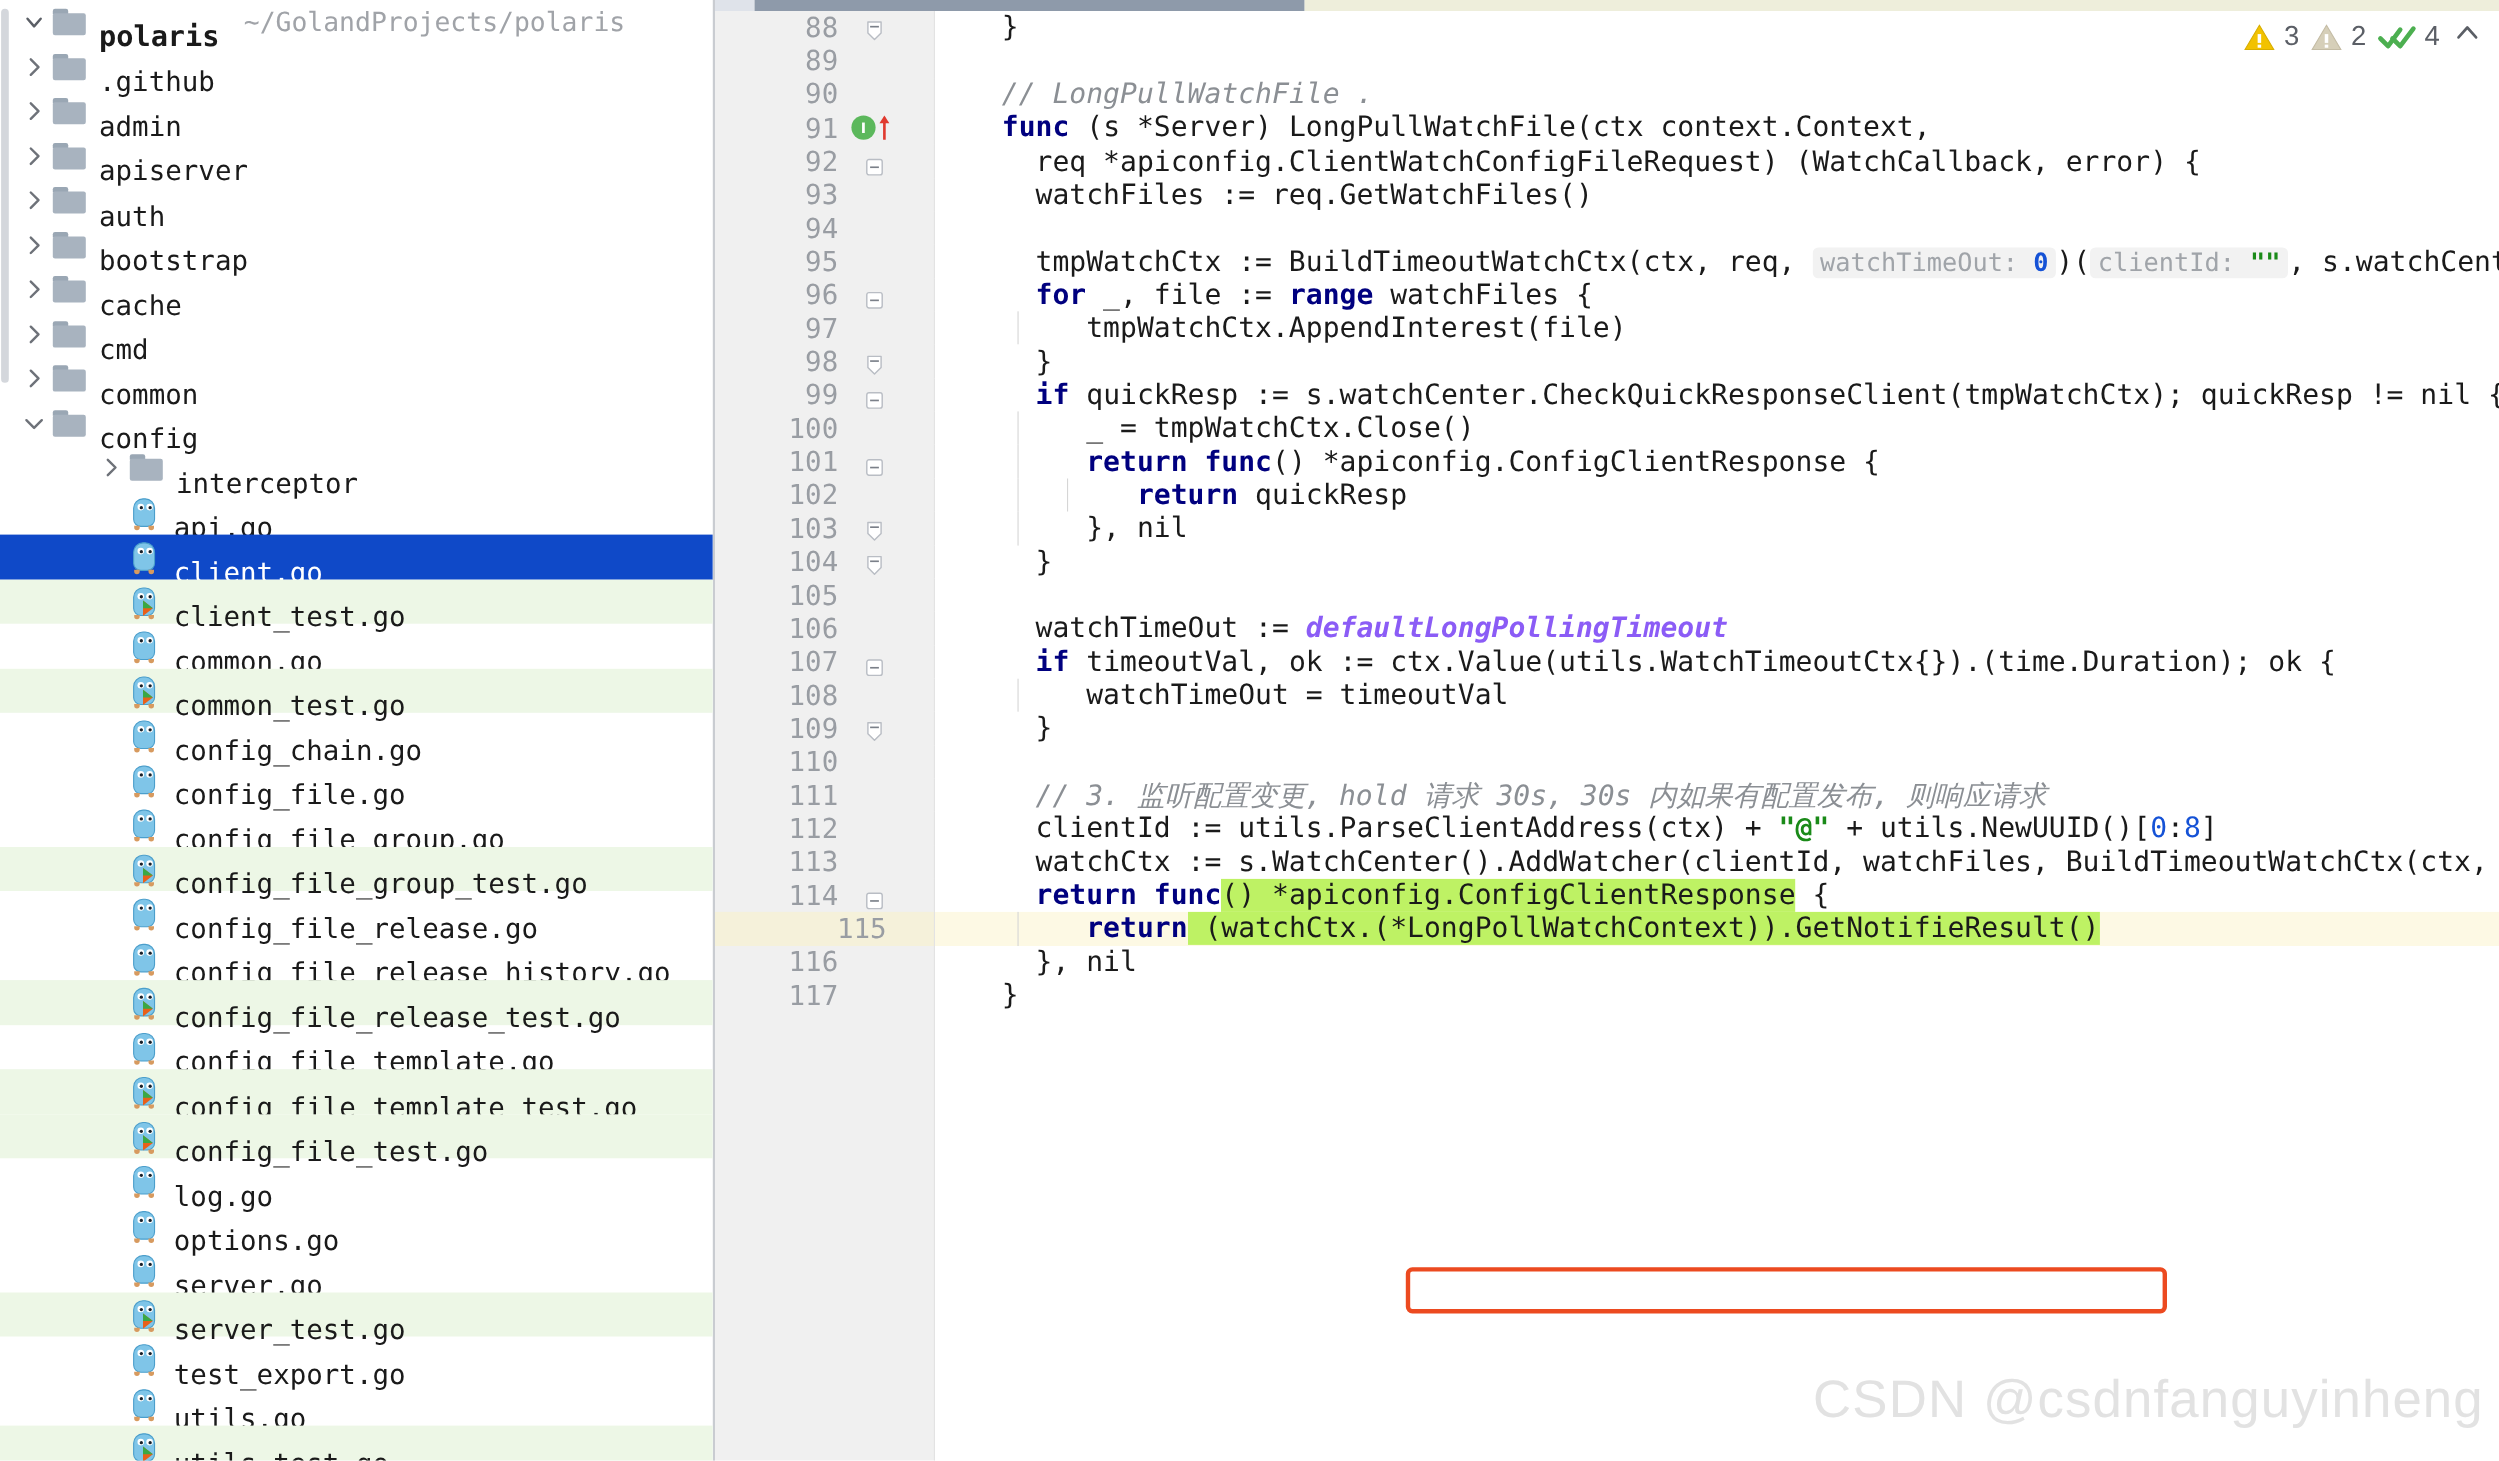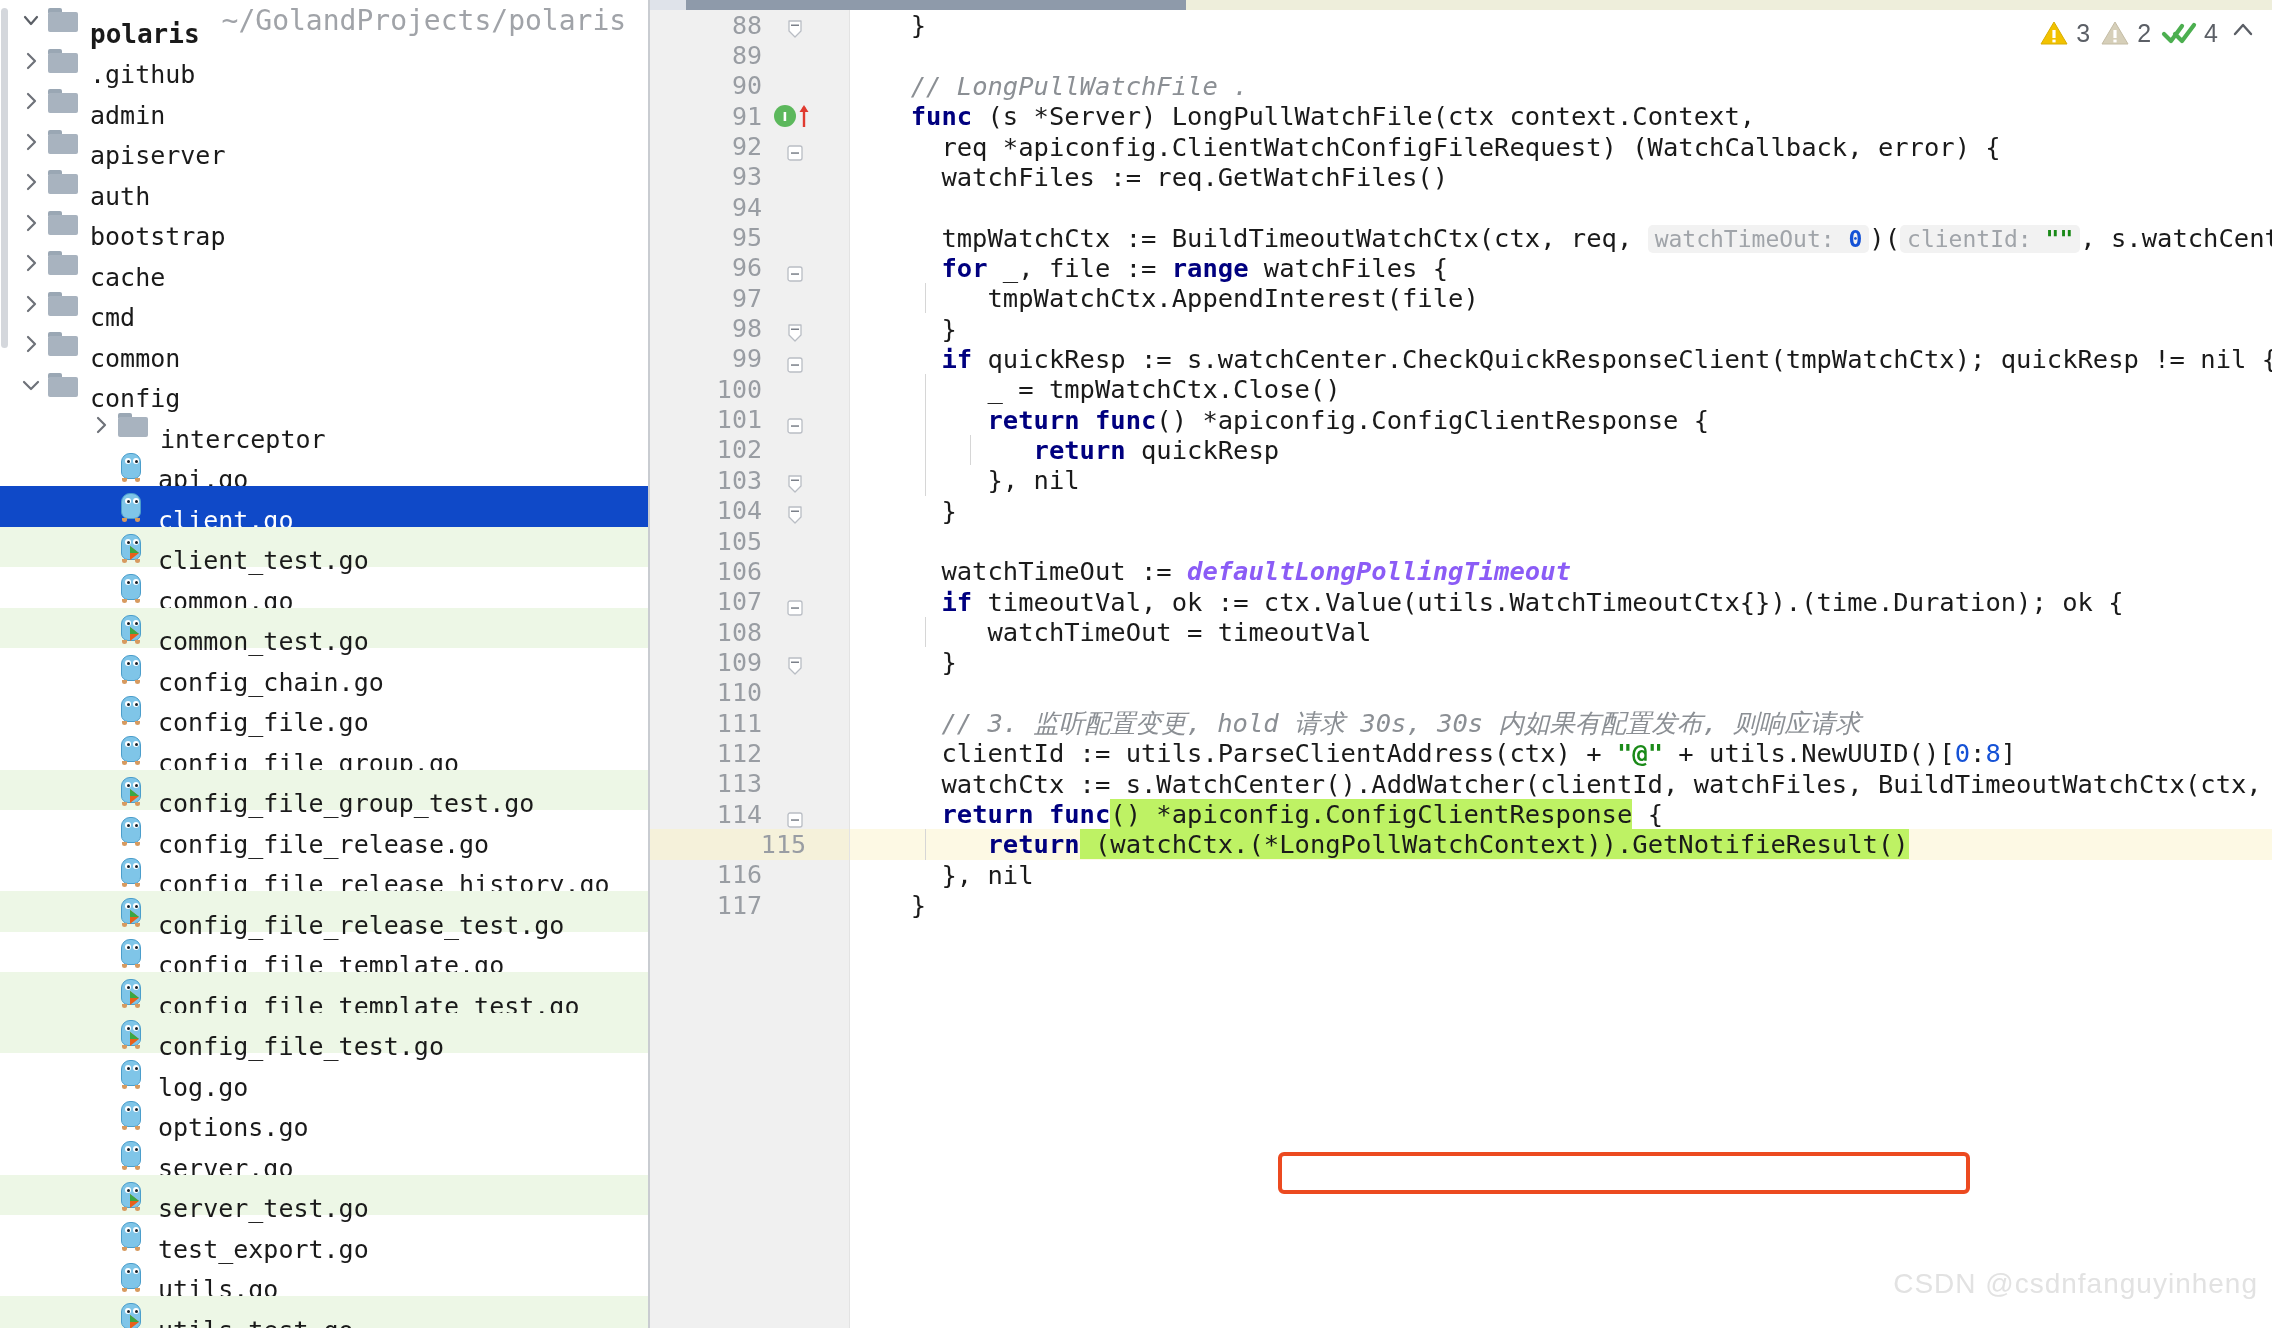--- a/index.html
+++ b/index.html
@@ -128,21 +128,21 @@
     border-top: 7px solid transparent;
     border-bottom: 0px solid transparent;
   }
   .tree-label { letter-spacing: 0px; margin-top: 28px; }
   .tree-label.root {
     font-weight: bold;
     font-size: 26px;
   }
   .tree-path {
     color: #a0a3a8;
-    font-size: 28px;
+    font-size: 24px;
     margin-left: 22px;
   }
   .ind1 { }
   .ind2 { padding-left: 88px; }
 
   
   #editor {
     position: relative;
     flex: 1 1 auto;
     height: 1328px;
@@ -271,21 +271,21 @@
     font-size: 25px;
     color: #5b5f66;
   }
   #inspect .grp { display: flex; align-items: center; gap: 7px; }
 
   
   #watermark {
     position: absolute;
     right: 14px; bottom: 28px;
     font-family: "Liberation Sans", sans-serif;
-    font-size: 28px;
+    font-size: 48px;
     color: #e2e2e2;
     letter-spacing: 1px;
     z-index: 50;
     white-space: nowrap;
   }
 </style>
 </head>
 <body>
 
 <div id="app">

